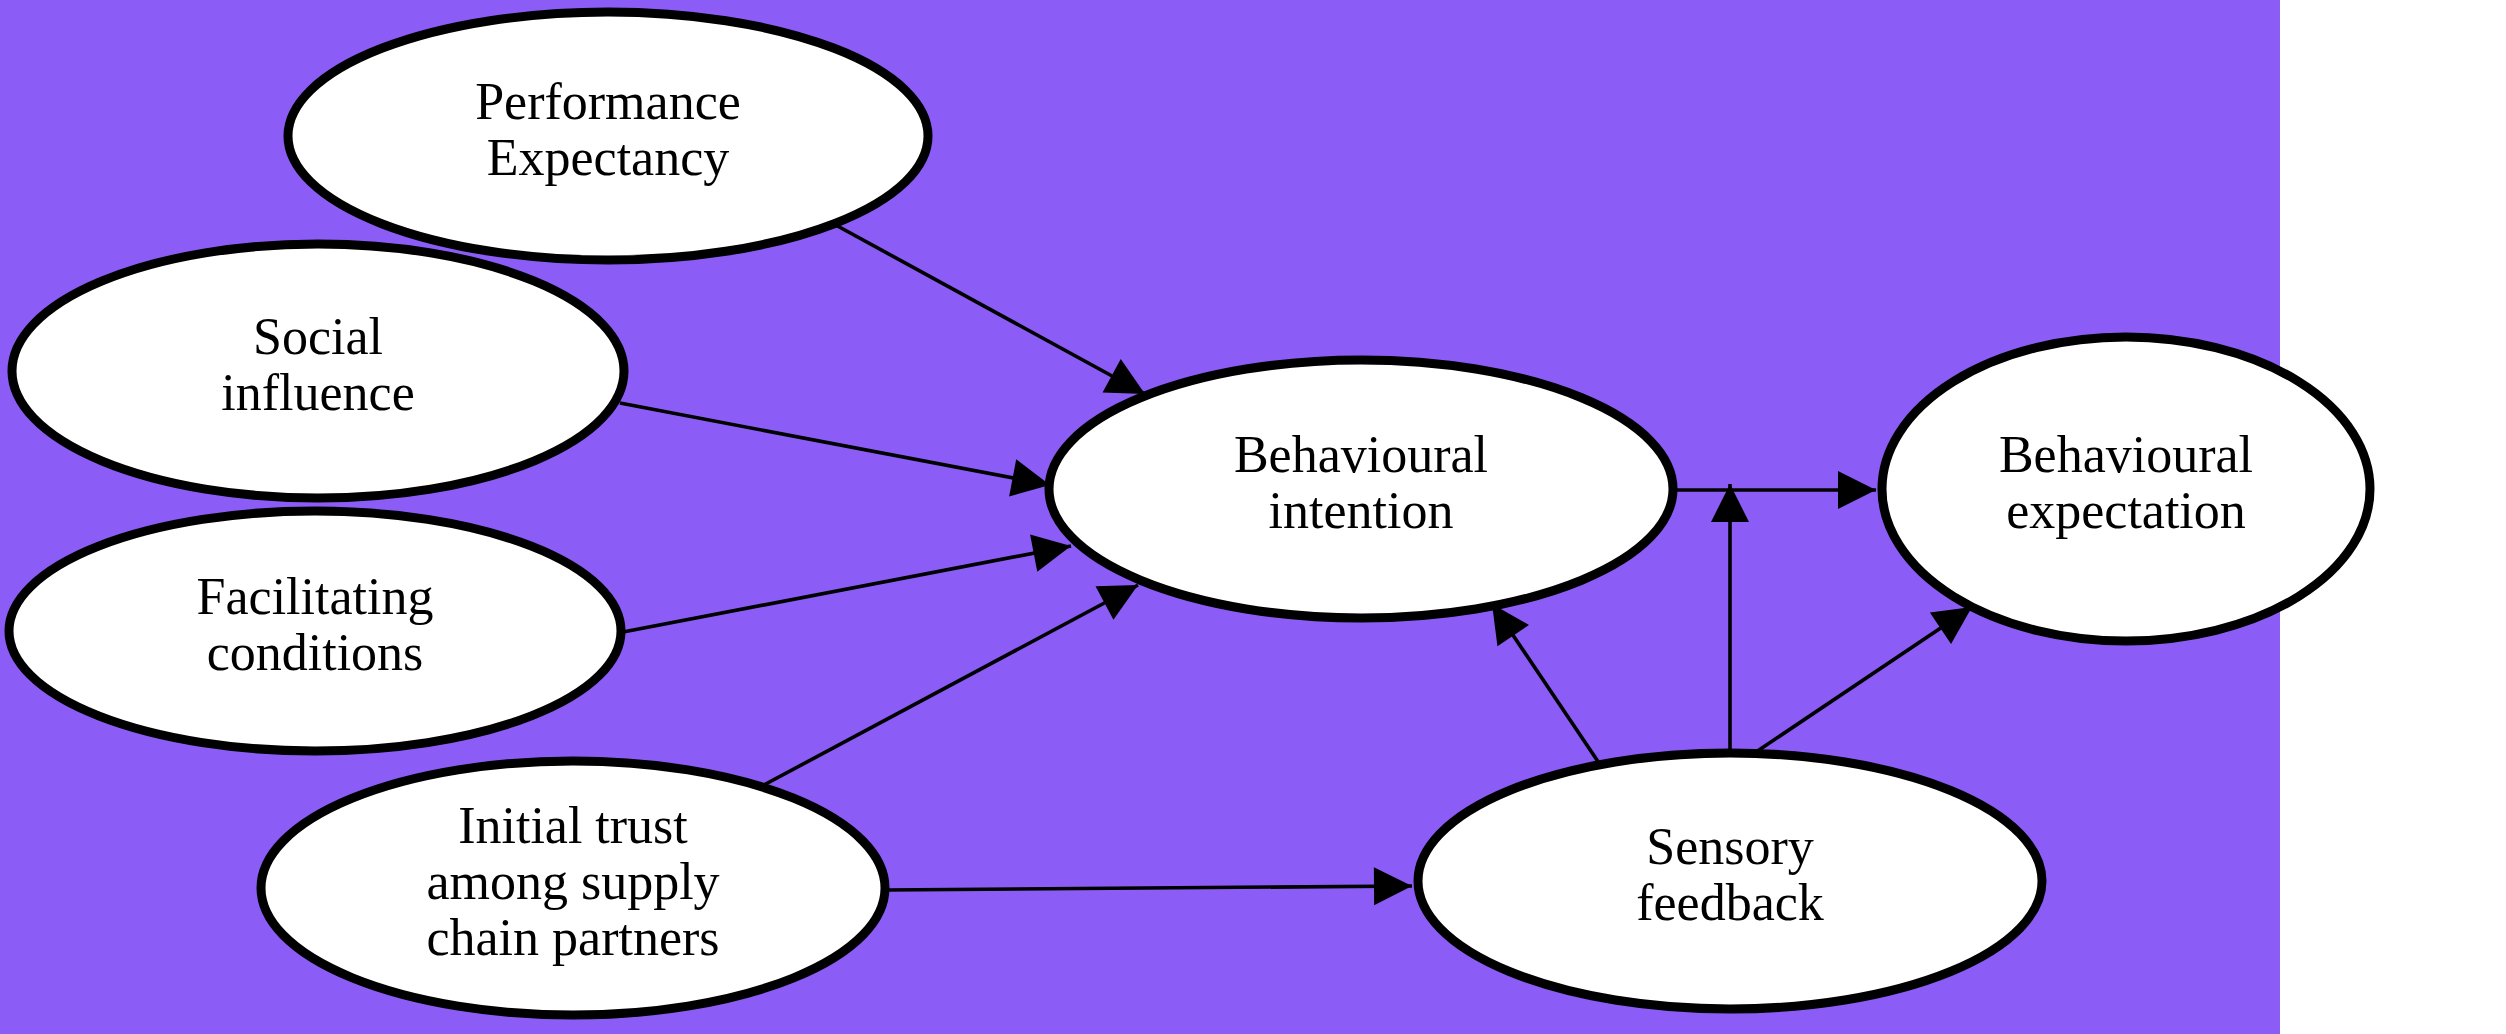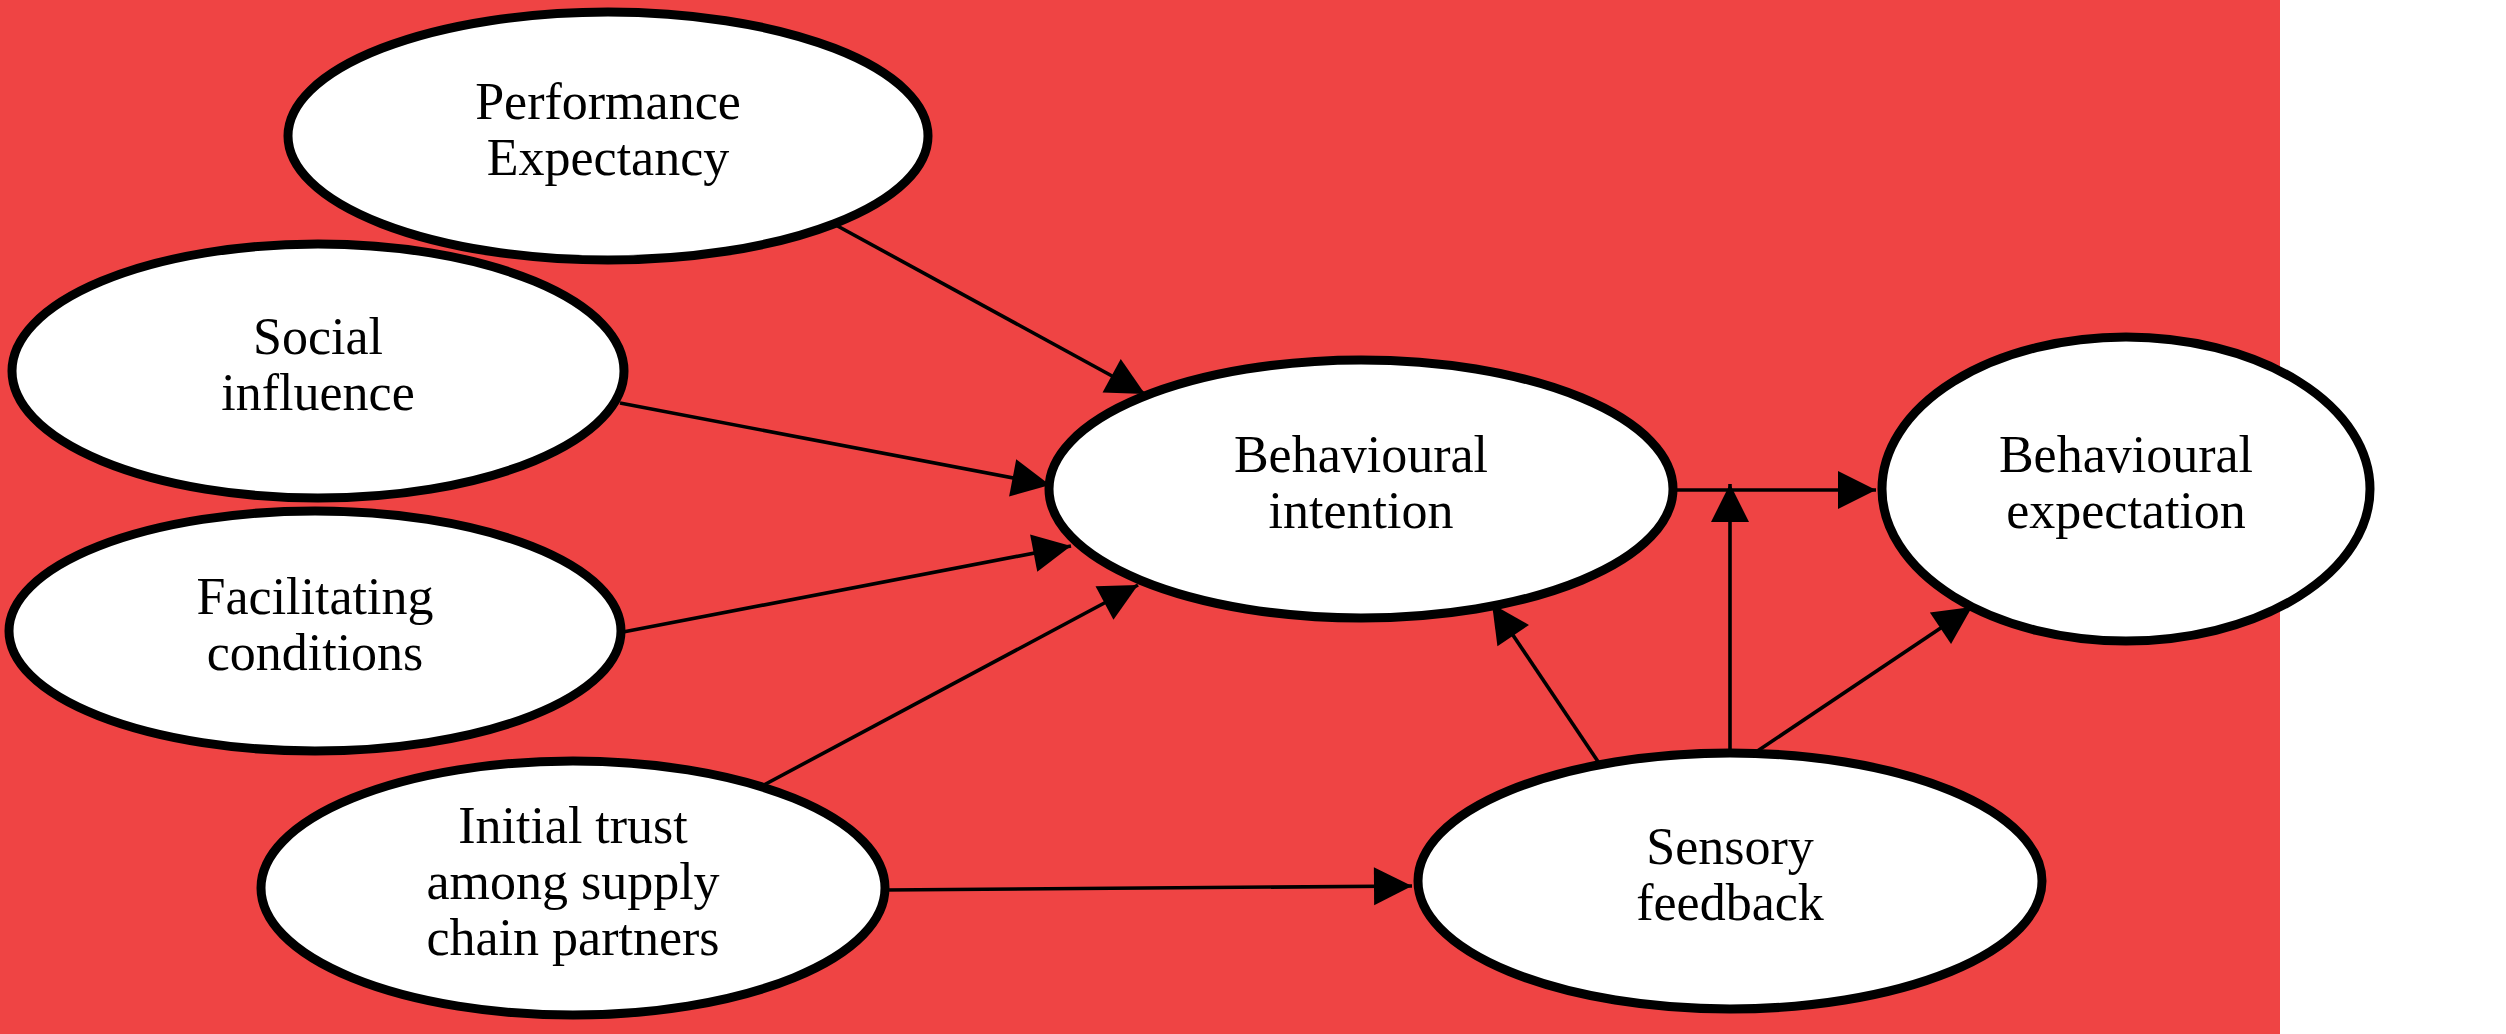--- a/index.html
+++ b/index.html
@@ -7,21 +7,21 @@
     padding: 0;
     background: #ffffff;
     width: 2506px;
     height: 1034px;
     overflow: hidden;
   }
   #diagram-wrap {
     position: relative;
     width: 2280px;
     height: 1034px;
-    background: #ef4444;
+    background: #8b5cf6;
   }
   svg {
     display: block;
     width: 2506px;
     height: 1034px;
   }
   .node-ellipse {
     fill: #ffffff;
     stroke: #000000;
     stroke-width: 9;

